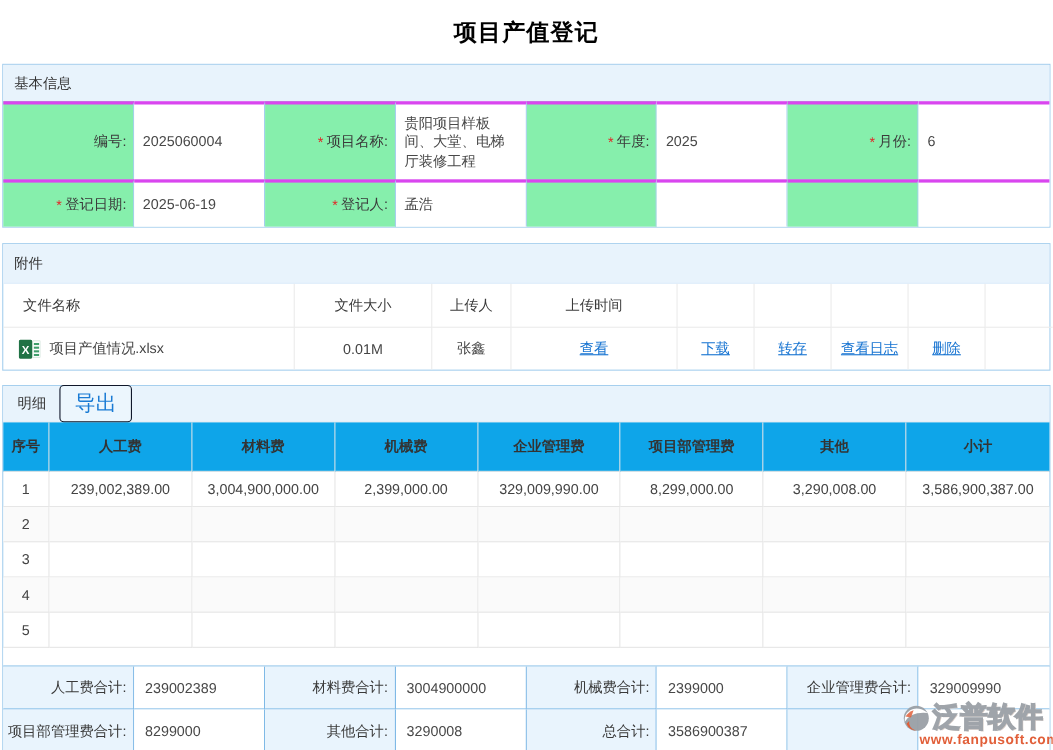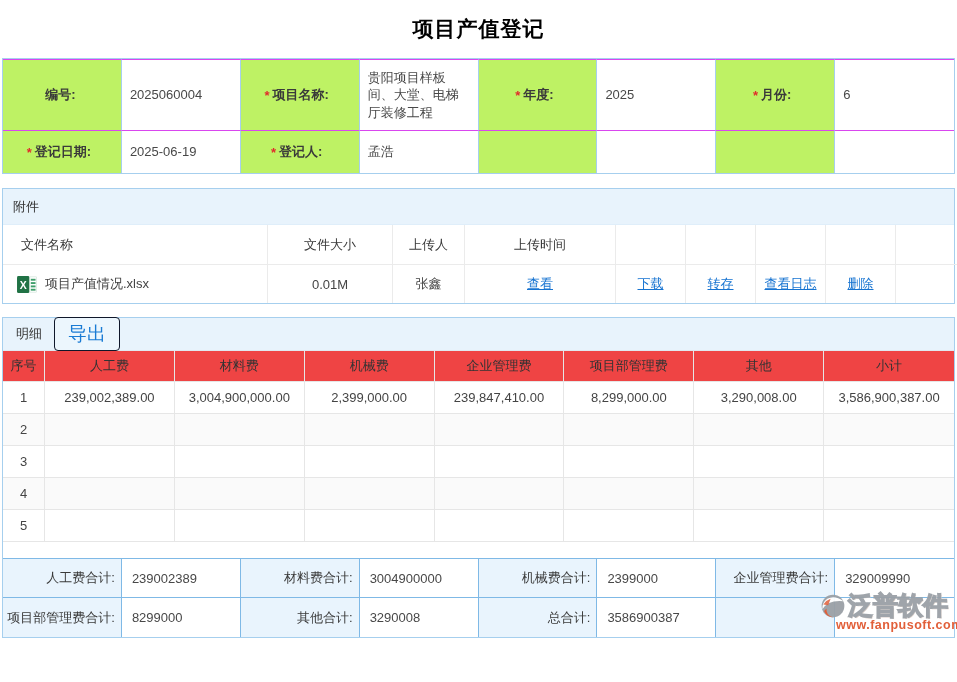--- a/index.html
+++ b/index.html
@@ -10,24 +10,24 @@
                 font-size:21px; font-weight:bold; color:#000; letter-spacing:1px; }
 
   .section { margin:0 2px 14px 2px; border:1px solid #a6cfee; background:#fff; }
   .section-bar { background:#e8f3fc; padding:0 10px; display:flex; align-items:center; font-size:13px; color:#333; }
   .bar-34 { height:33px; }
   .bar-37 { height:36px; border-bottom:1px solid #dfeefa; }
   .bar-33 { height:32px; gap:12px;padding-left:13px; }
 
   
   .binfo-grid { display:grid; grid-template-columns:repeat(8,1fr); grid-template-rows:71px 43px; }
-  .binfo-grid > div { border-right:1px solid #a6cfee; border-top:1px solid #d946ef;
+  .binfo-grid > div { border-right:1px solid #a6cfee; border-top:3px solid #d946ef;
                       display:flex; align-items:center; font-size:13px; overflow:hidden; }
   .binfo-grid > div:nth-child(8n) { border-right:none; }
-  .lbl { background:#bef264; justify-content:center; padding-right:6px; color:#3a3a3a; text-align:right;font-weight:bold; }
+  .lbl { background:#86efac; justify-content:flex-end; padding-right:6px; color:#3a3a3a; text-align:right; }
   .val { background:#fff; justify-content:flex-start; padding:4px 8px; color:#484848; line-height:1.35; }
   .star { color:#e02b2b; margin-right:3px; font-size:13px; }
 
   
   .att-grid { display:grid; grid-template-columns:265px 125px 72px 151px 70px 70px 70px 70px 64px; }
   .att-grid > div { height:40px; display:flex; align-items:center; justify-content:center;
                     font-size:13px; border-right:1px solid #ebebeb; border-bottom:1px solid #ebebeb; color:#3a3a3a; }
   .att-grid > div:nth-child(9n) { border-right:none; }
   .att-grid > div.row2 { height:38px; border-bottom:none; color:#444; }
   .att-name-h { justify-content:flex-start !important; padding-left:18px; }
@@ -35,21 +35,21 @@
   .link { color:#1673d1; text-decoration:underline; cursor:pointer; font-size:13px; }
 
   
   .details-section { position:relative; margin-bottom:0; }
   .export-btn { background:#ecf6fd; border:1px solid #0f172a; border-radius:4px; color:#1a7bd4;
                 font-size:19px; padding:3px 13px; cursor:pointer; font-family:inherit; }
   .det-grid { display:grid; grid-template-columns:42px repeat(7,1fr); border-top:1px solid #e0e9f0; }
   .det-grid > div { height:32px; display:flex; align-items:center; justify-content:center;
                     font-size:13px; border-right:1px solid #e6e6e6; border-bottom:1px solid #e6e6e6; color:#444; }
   .det-grid > div:nth-child(8n) { border-right:none; }
-  .det-grid > div.hd { color:#333; background:#ef4444; height:31px; }
+  .det-grid > div.hd { color:#333; background:#0ea5e9; height:45px;font-weight:bold; }
   .det-grid > div.stripe { background:#fafafa; }
   .det-gap { height:16px; background:#fff; }
 
   .tot-grid { display:grid; grid-template-columns:repeat(8,1fr); border-top:1px solid #7fb9e6; }
   .tot-grid > div { height:39px; display:flex; align-items:center; font-size:13px;
                     border-right:1px solid #7fb9e6; border-bottom:1px solid #7fb9e6; }
   .tot-grid > div:nth-child(8n) { border-right:none; }
   .tot-grid > div:nth-child(n+9) { border-bottom:none; }
   .tot-lbl { background:#e9f4fd; justify-content:flex-end; padding-right:6px; color:#3a3a3a; text-align:right; }
   .tot-val { background:#fff; justify-content:flex-start; padding-left:10px; color:#484848; }
@@ -63,20 +63,23 @@
   .wm-brand { font-size:25px; font-weight:bold; color:#f2f3f4; -webkit-text-stroke:1.3px #9aa0a6;
               letter-spacing:0px; line-height:1; text-shadow:1px 1px 0 #d8ccc6; }
   .wm-url { font-size:12.5px; font-weight:bold; color:#e0572f; letter-spacing:.5px; margin-top:0; padding-left:16px; line-height:1.1; }
 </style>
 </head>
 <body>
 
 <div class="page-title">项目产值登记</div>
 
 <div class="section">
+  <div class="section-bar bar-34">
+    <span>基本信息</span>
+  </div>
   <div class="binfo-grid">
     <div class="lbl">
         <span class="star"></span>
         <span>编号:</span>
       </div>
     <div class="val">2025060004</div>
     <div class="lbl">
         <span class="star">*</span>
         <span>项目名称:</span>
       </div>
@@ -168,21 +171,21 @@
     <div class="hd">机械费</div>
     <div class="hd">企业管理费</div>
     <div class="hd">项目部管理费</div>
     <div class="hd">其他</div>
     <div class="hd">小计</div>
 
     <div>1</div>
     <div>239,002,389.00</div>
     <div>3,004,900,000.00</div>
     <div>2,399,000.00</div>
-    <div>239,847,410.00</div>
+    <div>329,009,990.00</div>
     <div>8,299,000.00</div>
     <div>3,290,008.00</div>
     <div>3,586,900,387.00</div>
 
     <div class="stripe">2</div>
     <div class="stripe"></div>
     <div class="stripe"></div>
     <div class="stripe"></div>
     <div class="stripe"></div>
     <div class="stripe"></div>

